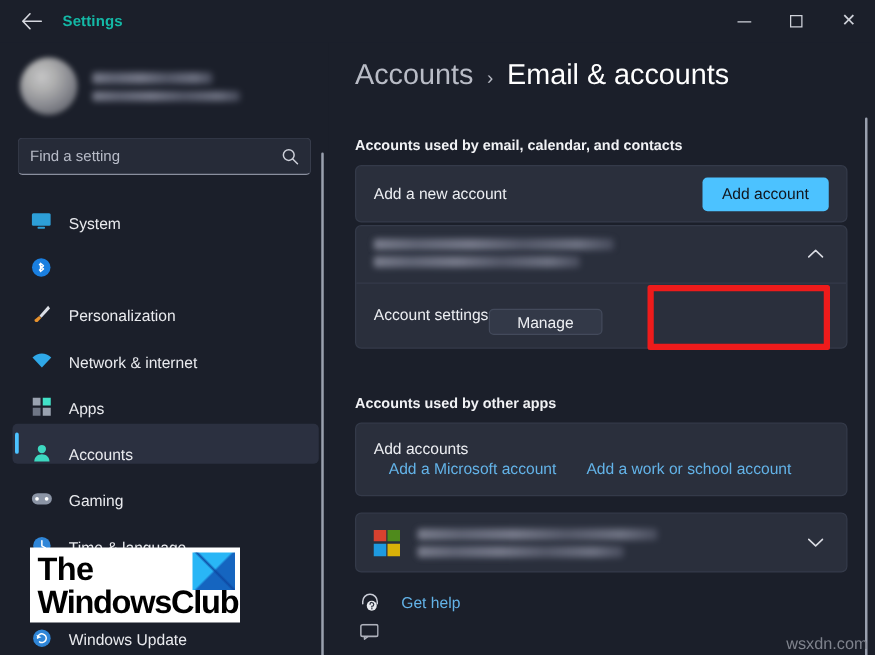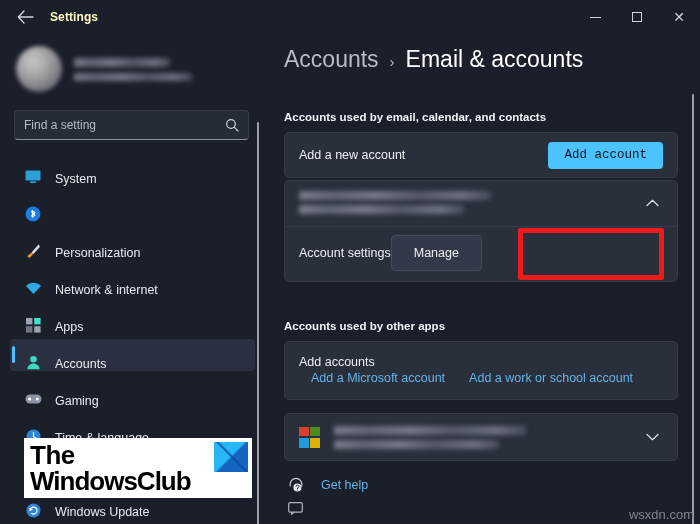--- a/index.html
+++ b/index.html
@@ -37,21 +37,21 @@
     margin-left: 10px;
     display: flex; align-items: center; justify-content: center;
     border-radius: 4px;
     color: #d6d8df;
   }
   .back-btn svg { display: block; }
   .app-title {
     margin-left: 10px;
     font-size: 12px;
     font-weight: bold;
-    color: #fef9c3;
+    color: #14b8a6;
     letter-spacing: .1px;
   }
   .win-controls {
     margin-left: auto;
     display: flex;
     height: 34px;
   }
   .win-btn {
     width: 42px; height: 34px;
     display: flex; align-items: center; justify-content: center;
@@ -241,34 +241,35 @@
   }
 
   .btn-accent {
     background: #4cc2ff;
     color: #11151c;
     border: none;
     border-radius: 4px;
     height: 27px;
     padding: 0 16px;
     font-size: 12.5px;
-    font-family: Liberation Mono, monospace;
+    font-family: Liberation Sans, sans-serif;
     cursor: default;
     text-align: center;
   }
   .btn-default {
     background: #333948;
     color: #eceef2;
     border: 1px solid #434a5b;
     border-radius: 4px;
-    height: 36px;
+    height: 21px;
     padding: 0 22px;
     font-size: 12.5px;
     font-family: "Liberation Sans", sans-serif;
     cursor: default;
+    margin-top: 12px;
   }
 
   .acct-card { margin-top: 2px; }
   .acct-head {
     display: flex;
     align-items: center;
     padding: 10px 14px 12px 14px;
     min-height: 44px;
   }
   .acct-blurs {
@@ -361,21 +362,21 @@
     border-radius: 2px;
     pointer-events: none;
     z-index: 20;
   }
 
   
   .wm-logo {
     position: absolute;
     left: 24px;
     bottom: 26px;
-    width: 228px;
+    width: 168px;
     height: 60px;
     background: #ffffff;
     z-index: 30;
     display: flex;
     flex-direction: column;
     justify-content: center;
     padding-left: 6px;
   }
   .wm-the {
     font-size: 26px;

